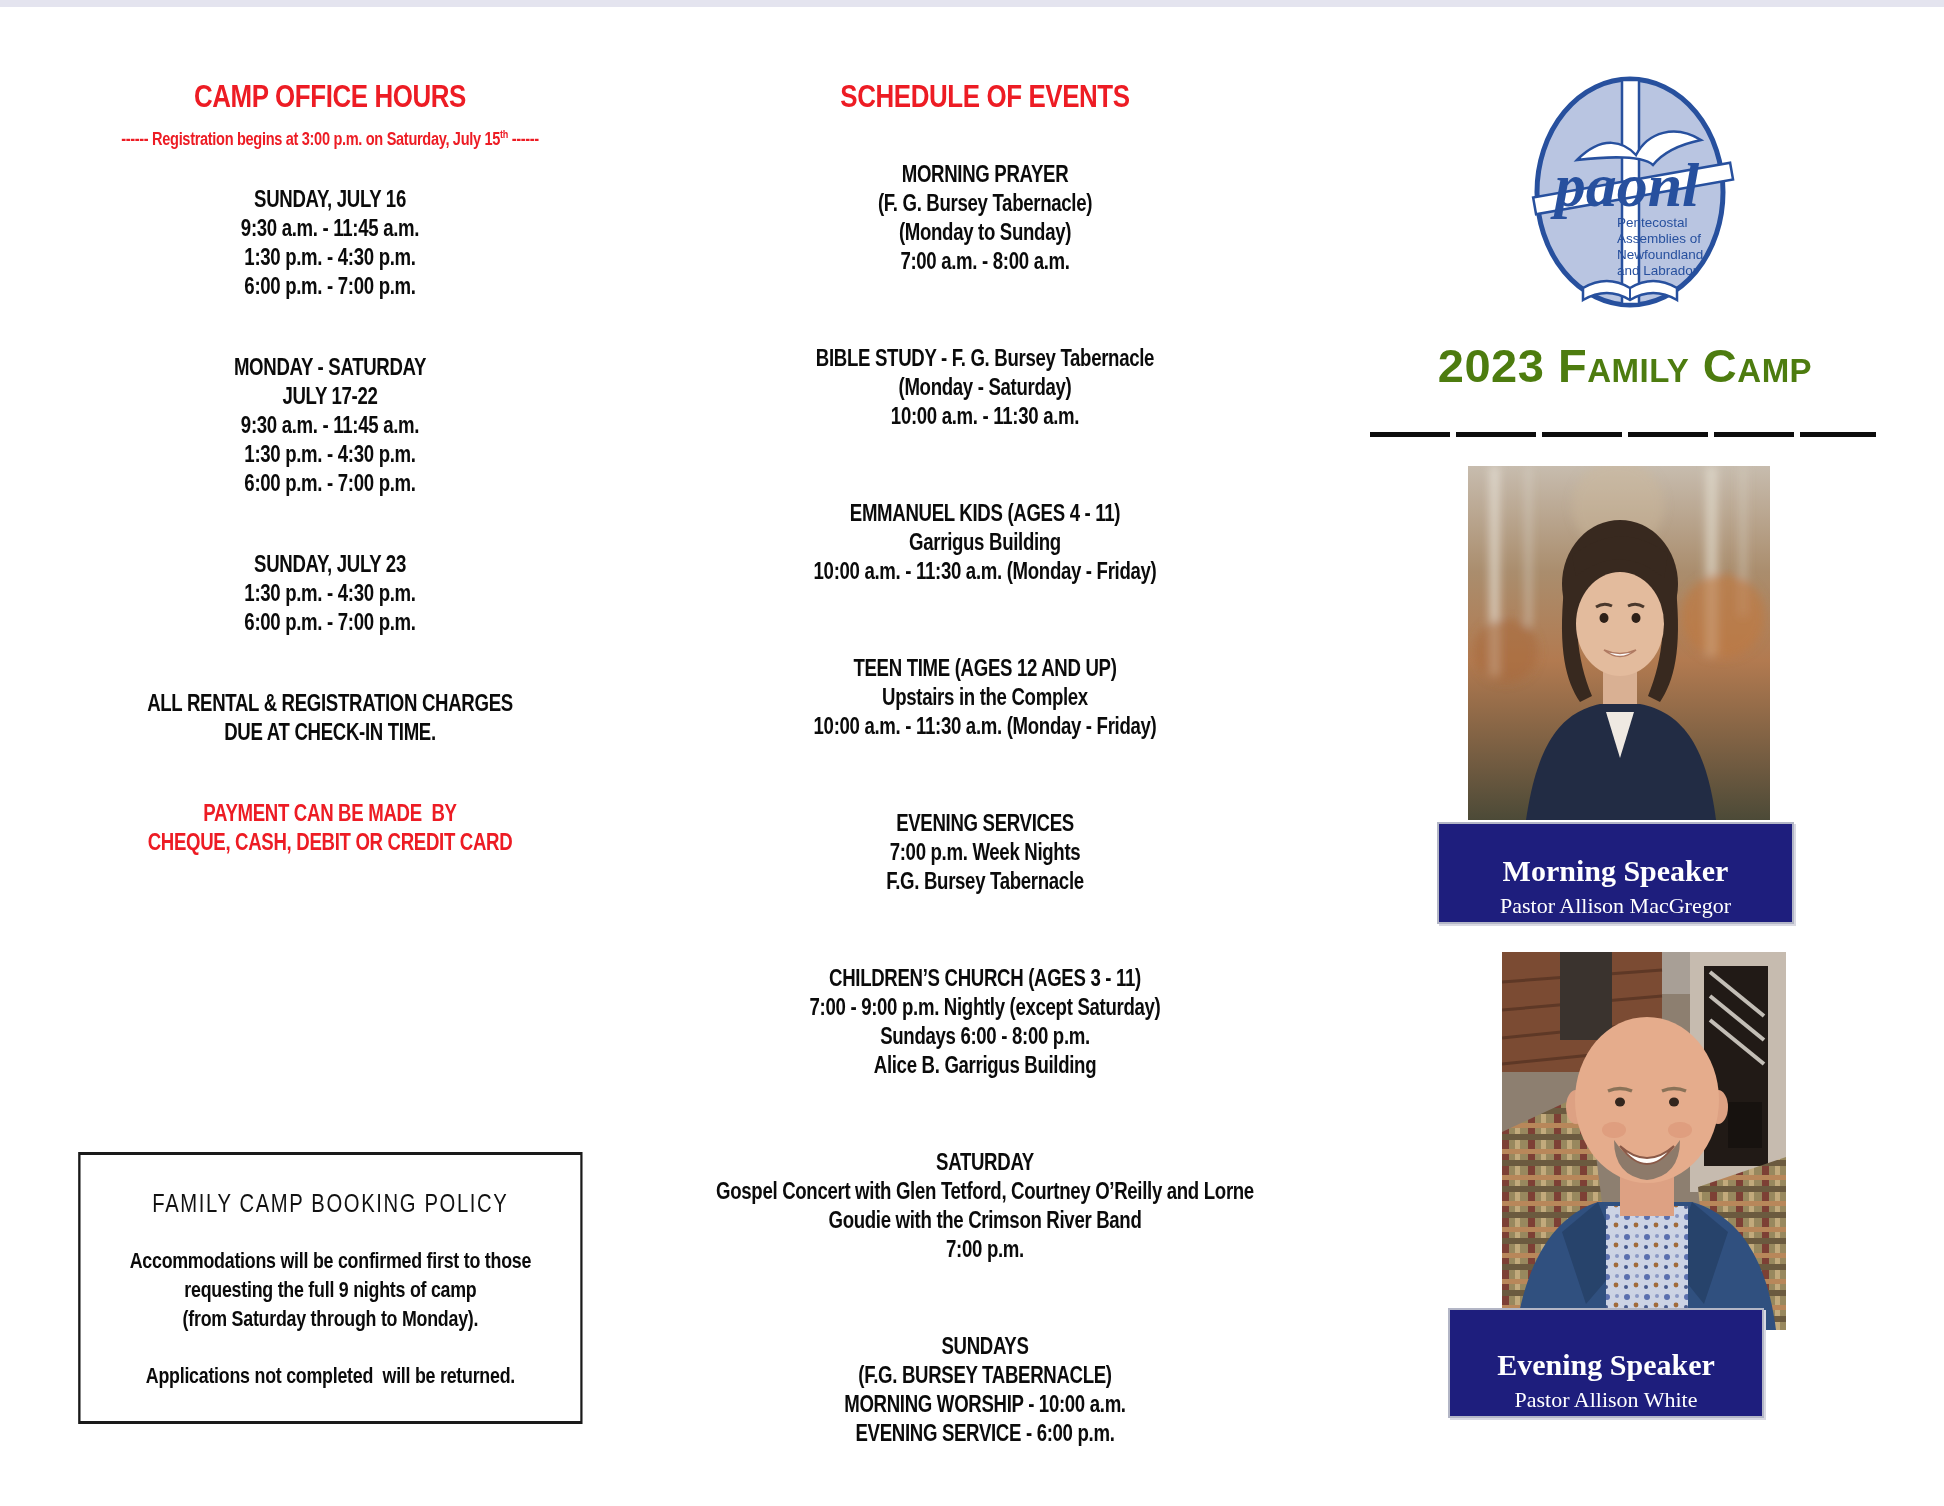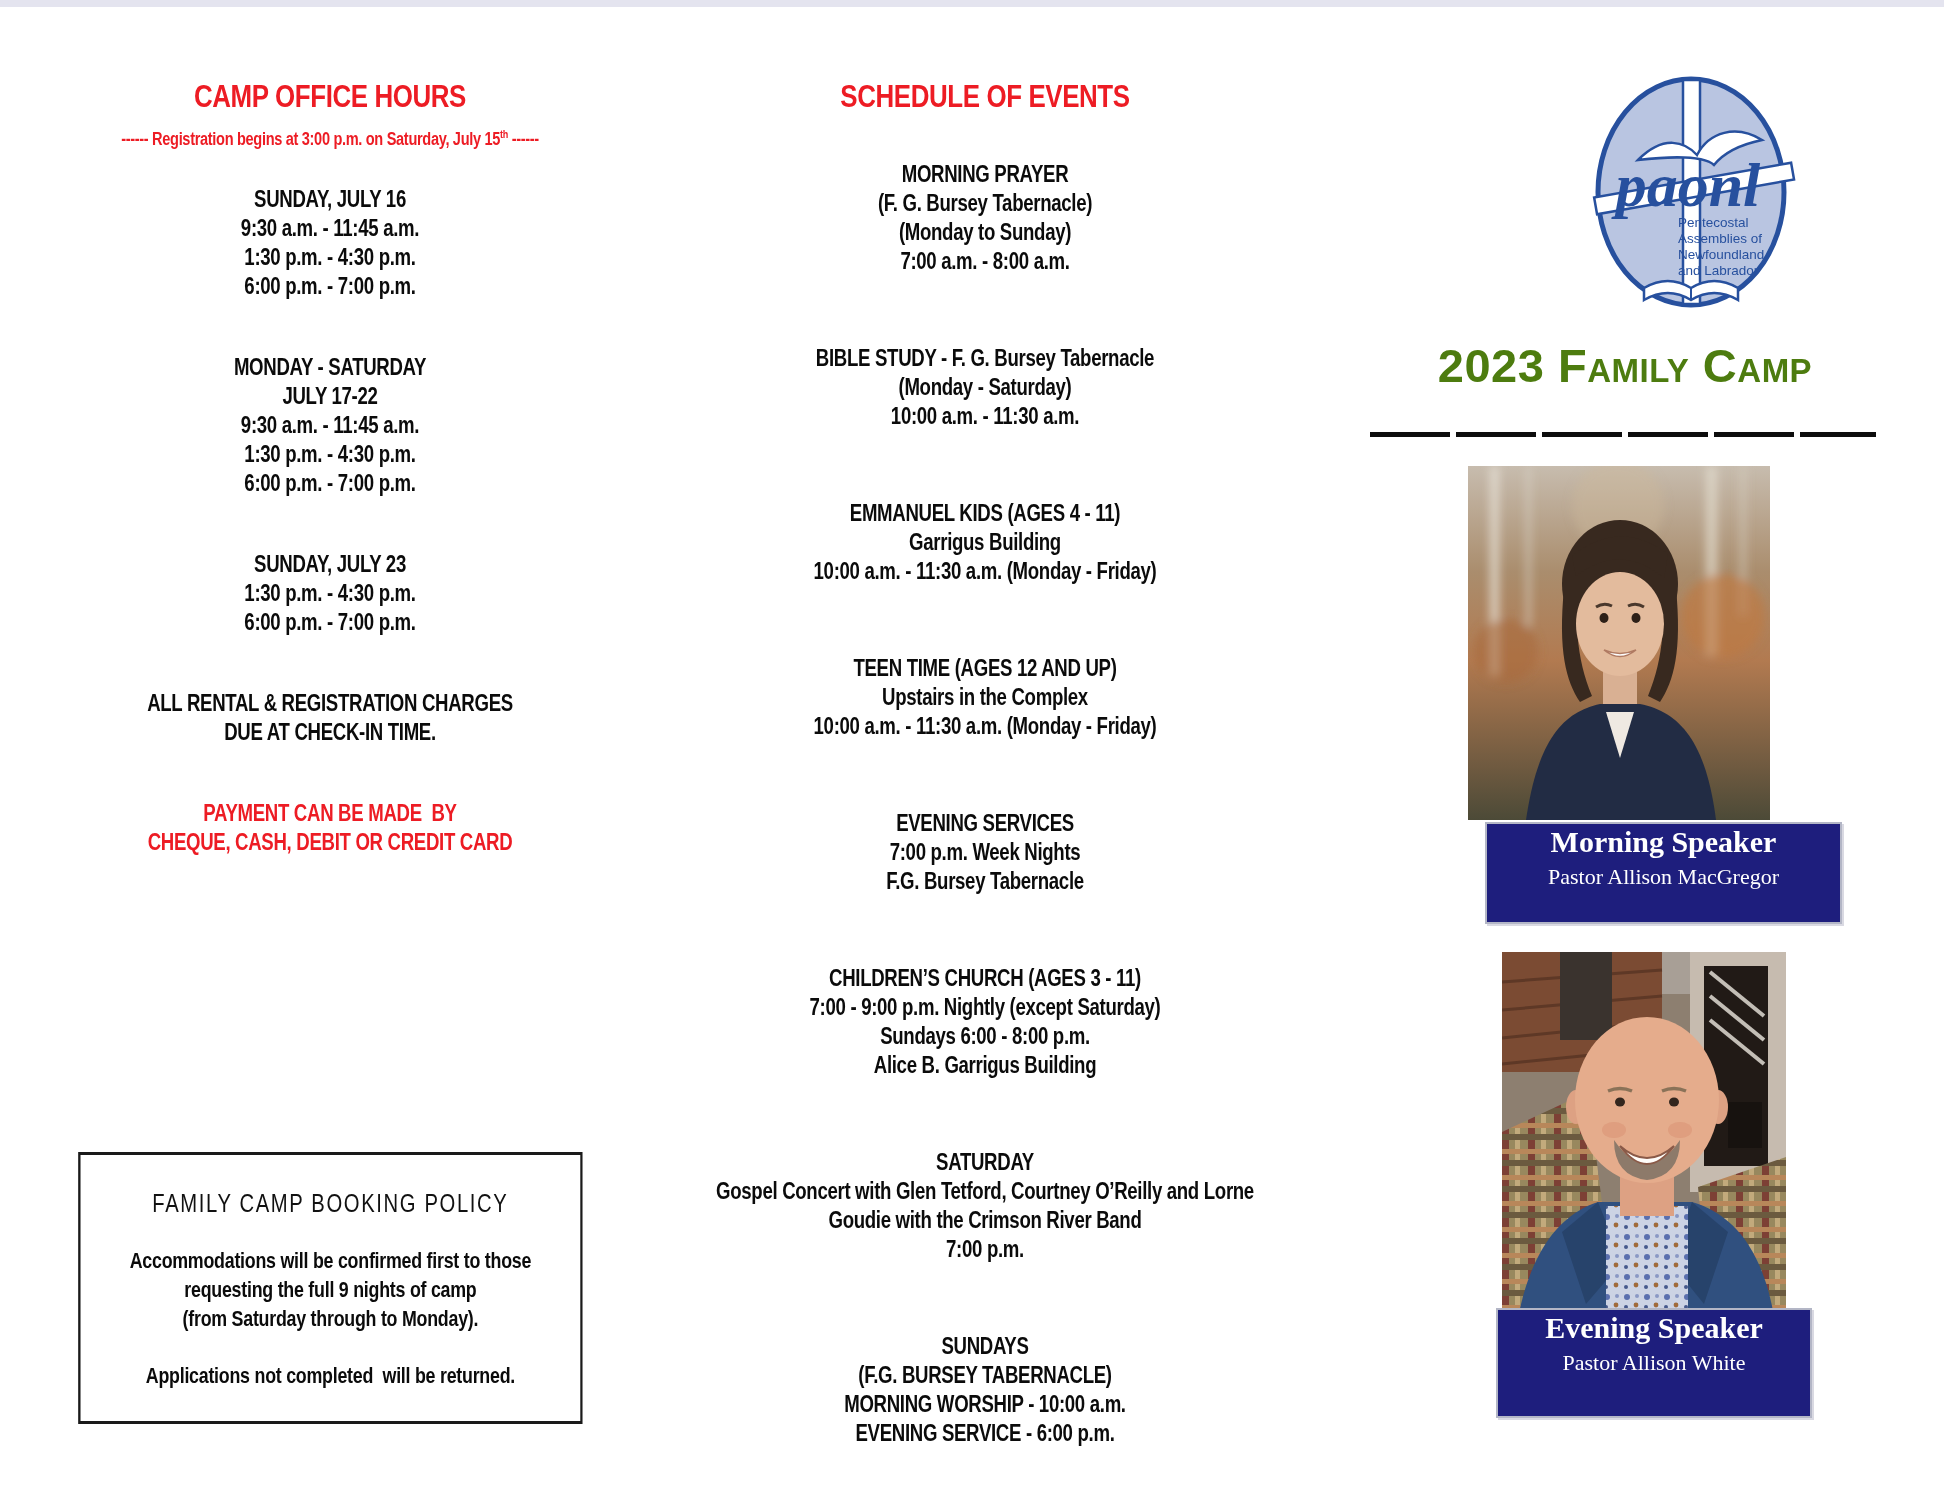--- a/index.html
+++ b/index.html
@@ -31,36 +31,36 @@
   .events{margin-top:46px;}
   .eblock{margin-bottom:68px;font-size:23px;line-height:29px;color:#0b0b0b;}
   .line{white-space:pre;}
 
   .booking-box{position:absolute;left:64px;top:1152px;width:623px;height:272px;
                border:3px solid #1a1a1a;background:#ffffff;box-sizing:border-box;}
   .booking-title{margin-top:34px;font-size:25px;font-weight:400;letter-spacing:2px;color:#111;}
   .bpara{margin-top:28px;font-size:22px;line-height:29px;color:#0b0b0b;font-weight:700;letter-spacing:-0.3px;}
 
   
-  .logo-wrap{position:absolute;left:1566px;top:64px;width:250px;height:252px;}
+  .logo-wrap{position:absolute;left:1505px;top:64px;width:250px;height:252px;}
   .fc-title{position:absolute;left:1370px;top:338px;width:510px;text-align:center;
             font-size:47px;font-weight:700;color:#4d7c0f;font-variant:small-caps;
             letter-spacing:0.5px;}
   .rule{position:absolute;left:1370px;top:432px;width:506px;height:5px;
         background:repeating-linear-gradient(90deg,#0d0d0d 0 80px,#ffffff 80px 86px);}
 
   .photo{position:absolute;overflow:hidden;}
   .photo svg{display:block;}
   .photo-morning{left:1468px;top:466px;width:302px;height:354px;}
   .photo-evening{left:1502px;top:952px;width:284px;height:378px;}
 
   .speaker-box{position:absolute;background:var(--navy);border:2px solid #b3b6c6;
                box-shadow:2px 2px 0 #d9d9e2;box-sizing:border-box;
-               display:flex;flex-direction:column;justify-content:flex-start;align-items:center;
-               font-family:"Liberation Serif",serif;color:#ffffff;text-align:center;margin-left:48px;}
+               display:flex;flex-direction:column;justify-content:flex-end;align-items:center;
+               font-family:"Liberation Serif",serif;color:#ffffff;text-align:center;}
   .box-morning{left:1437px;top:822px;width:357px;height:102px;}
   .box-evening{left:1448px;top:1308px;width:316px;height:110px;}
   .speaker-role{font-size:30px;font-weight:700;line-height:36px;}
   .speaker-name{font-size:22px;font-weight:400;line-height:33px;}
 </style>
 </head>
 <body>
 
 <div class="page">
   <div class="top-strip"></div>

